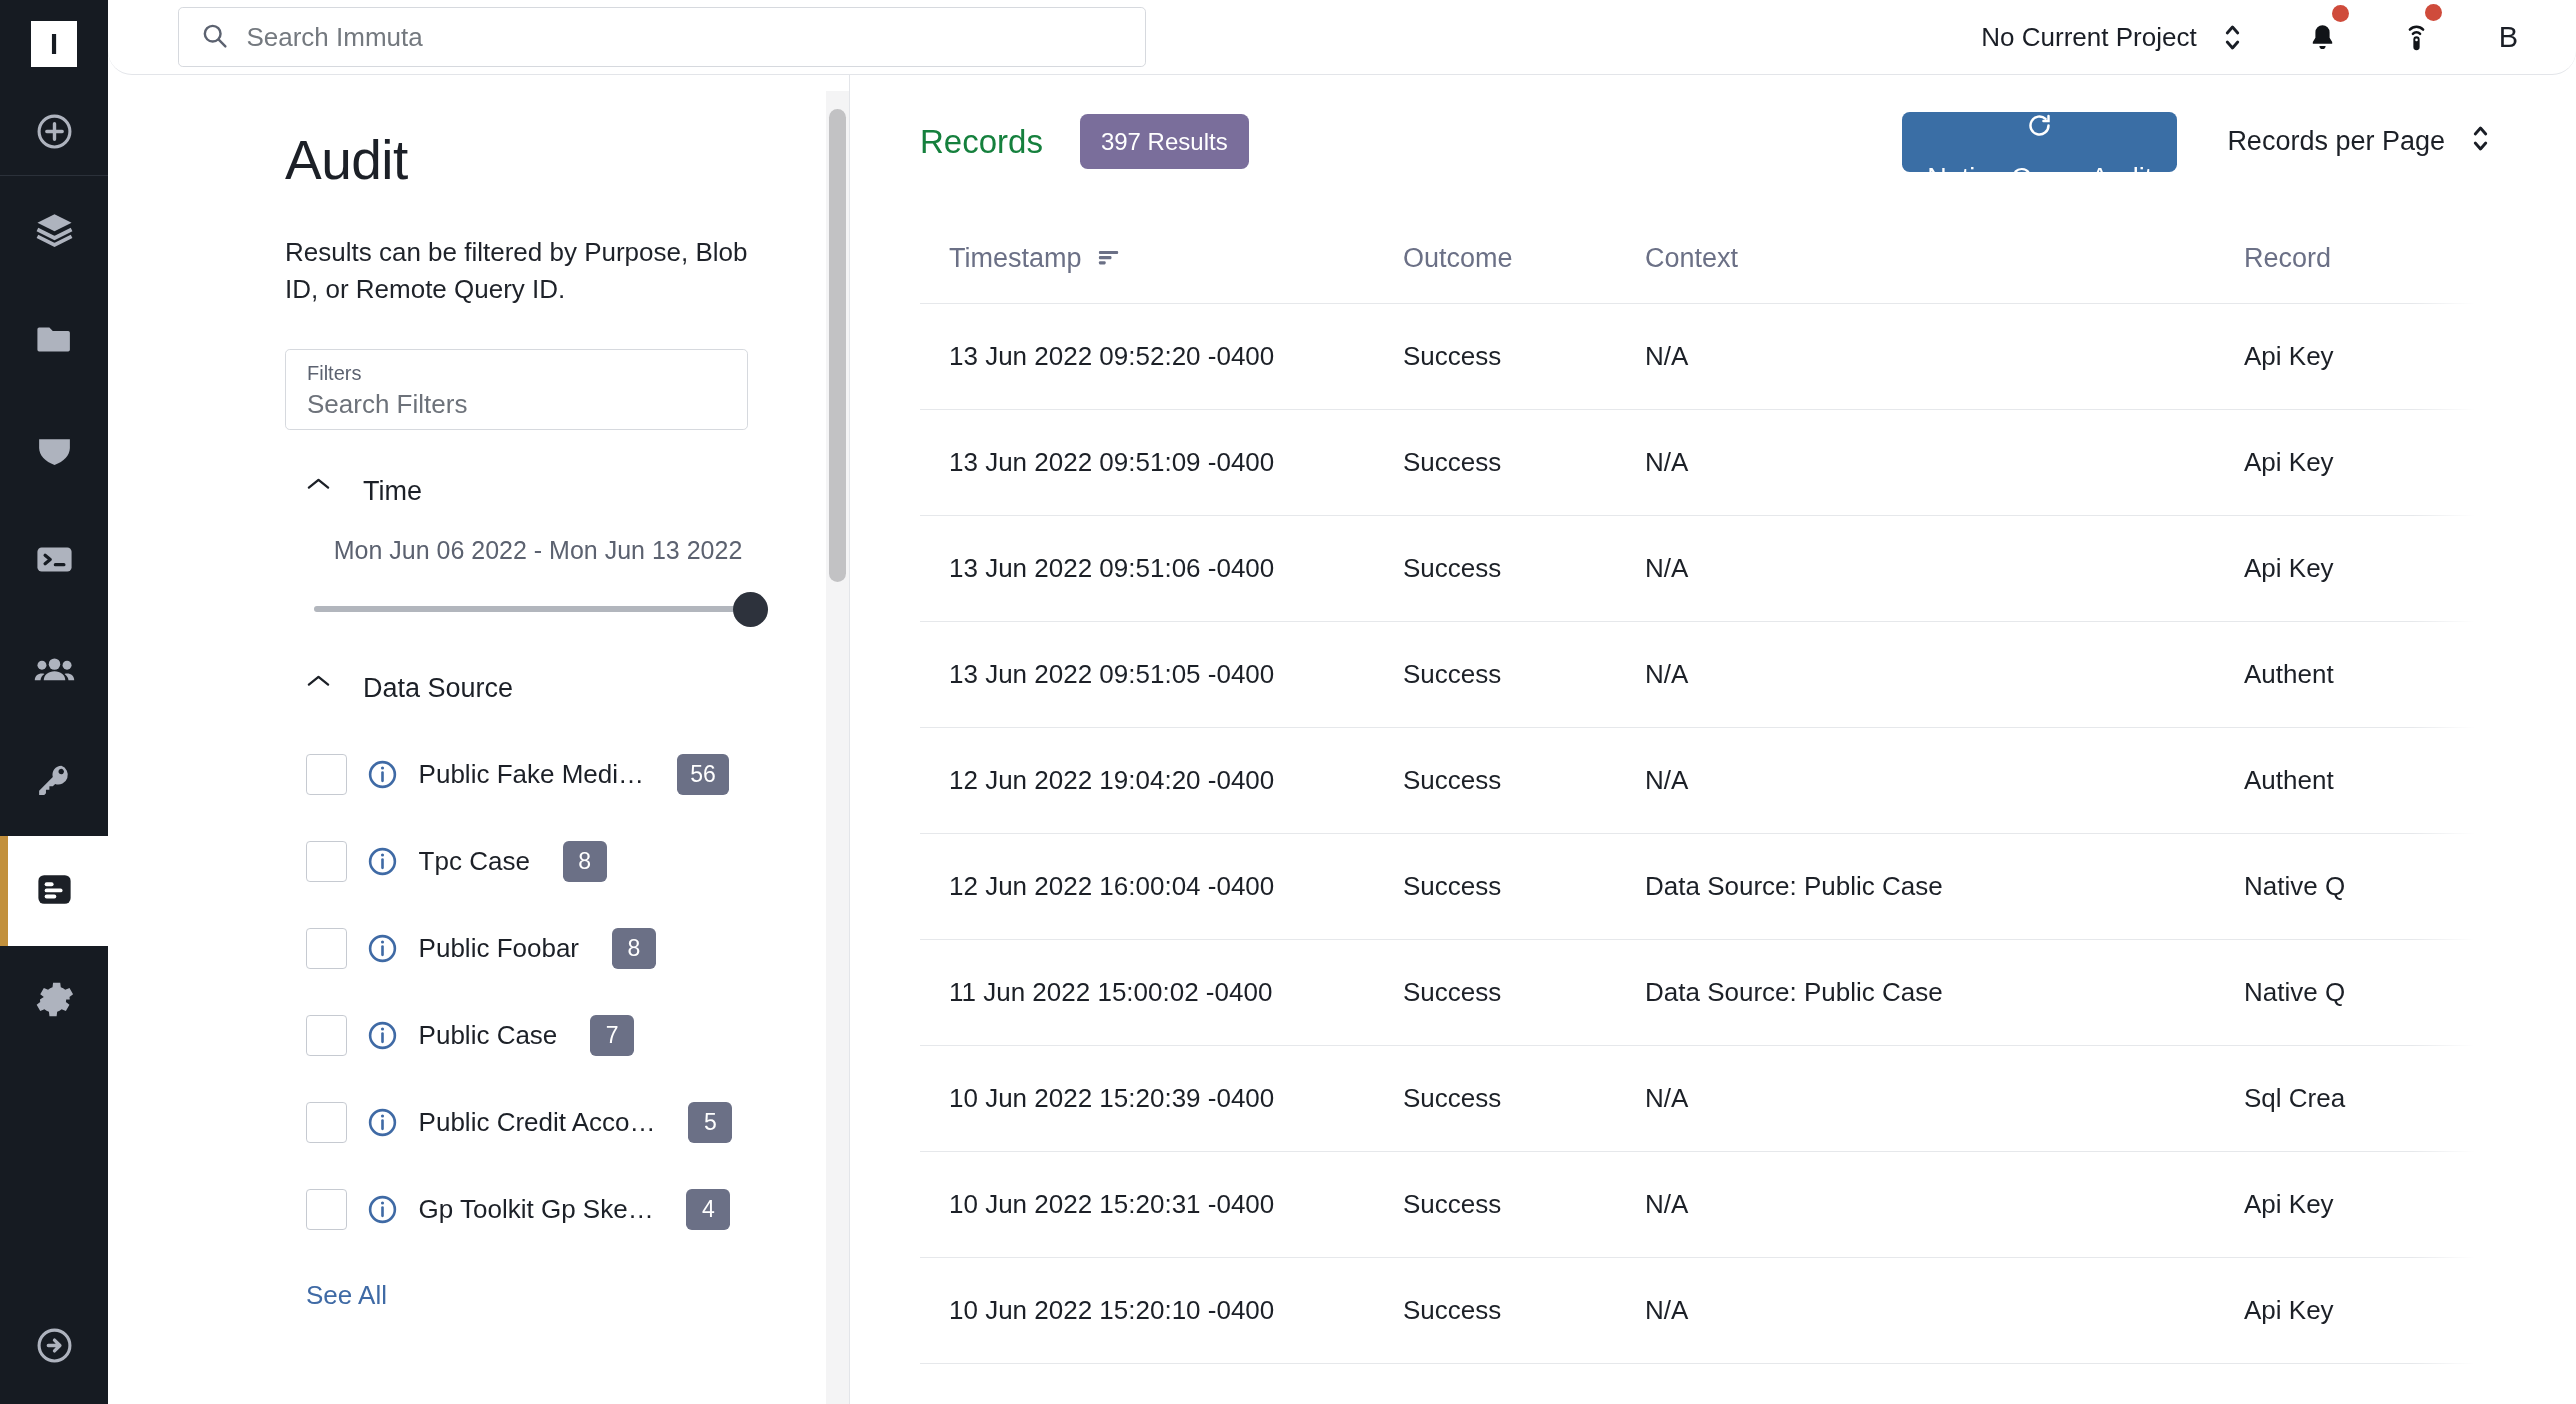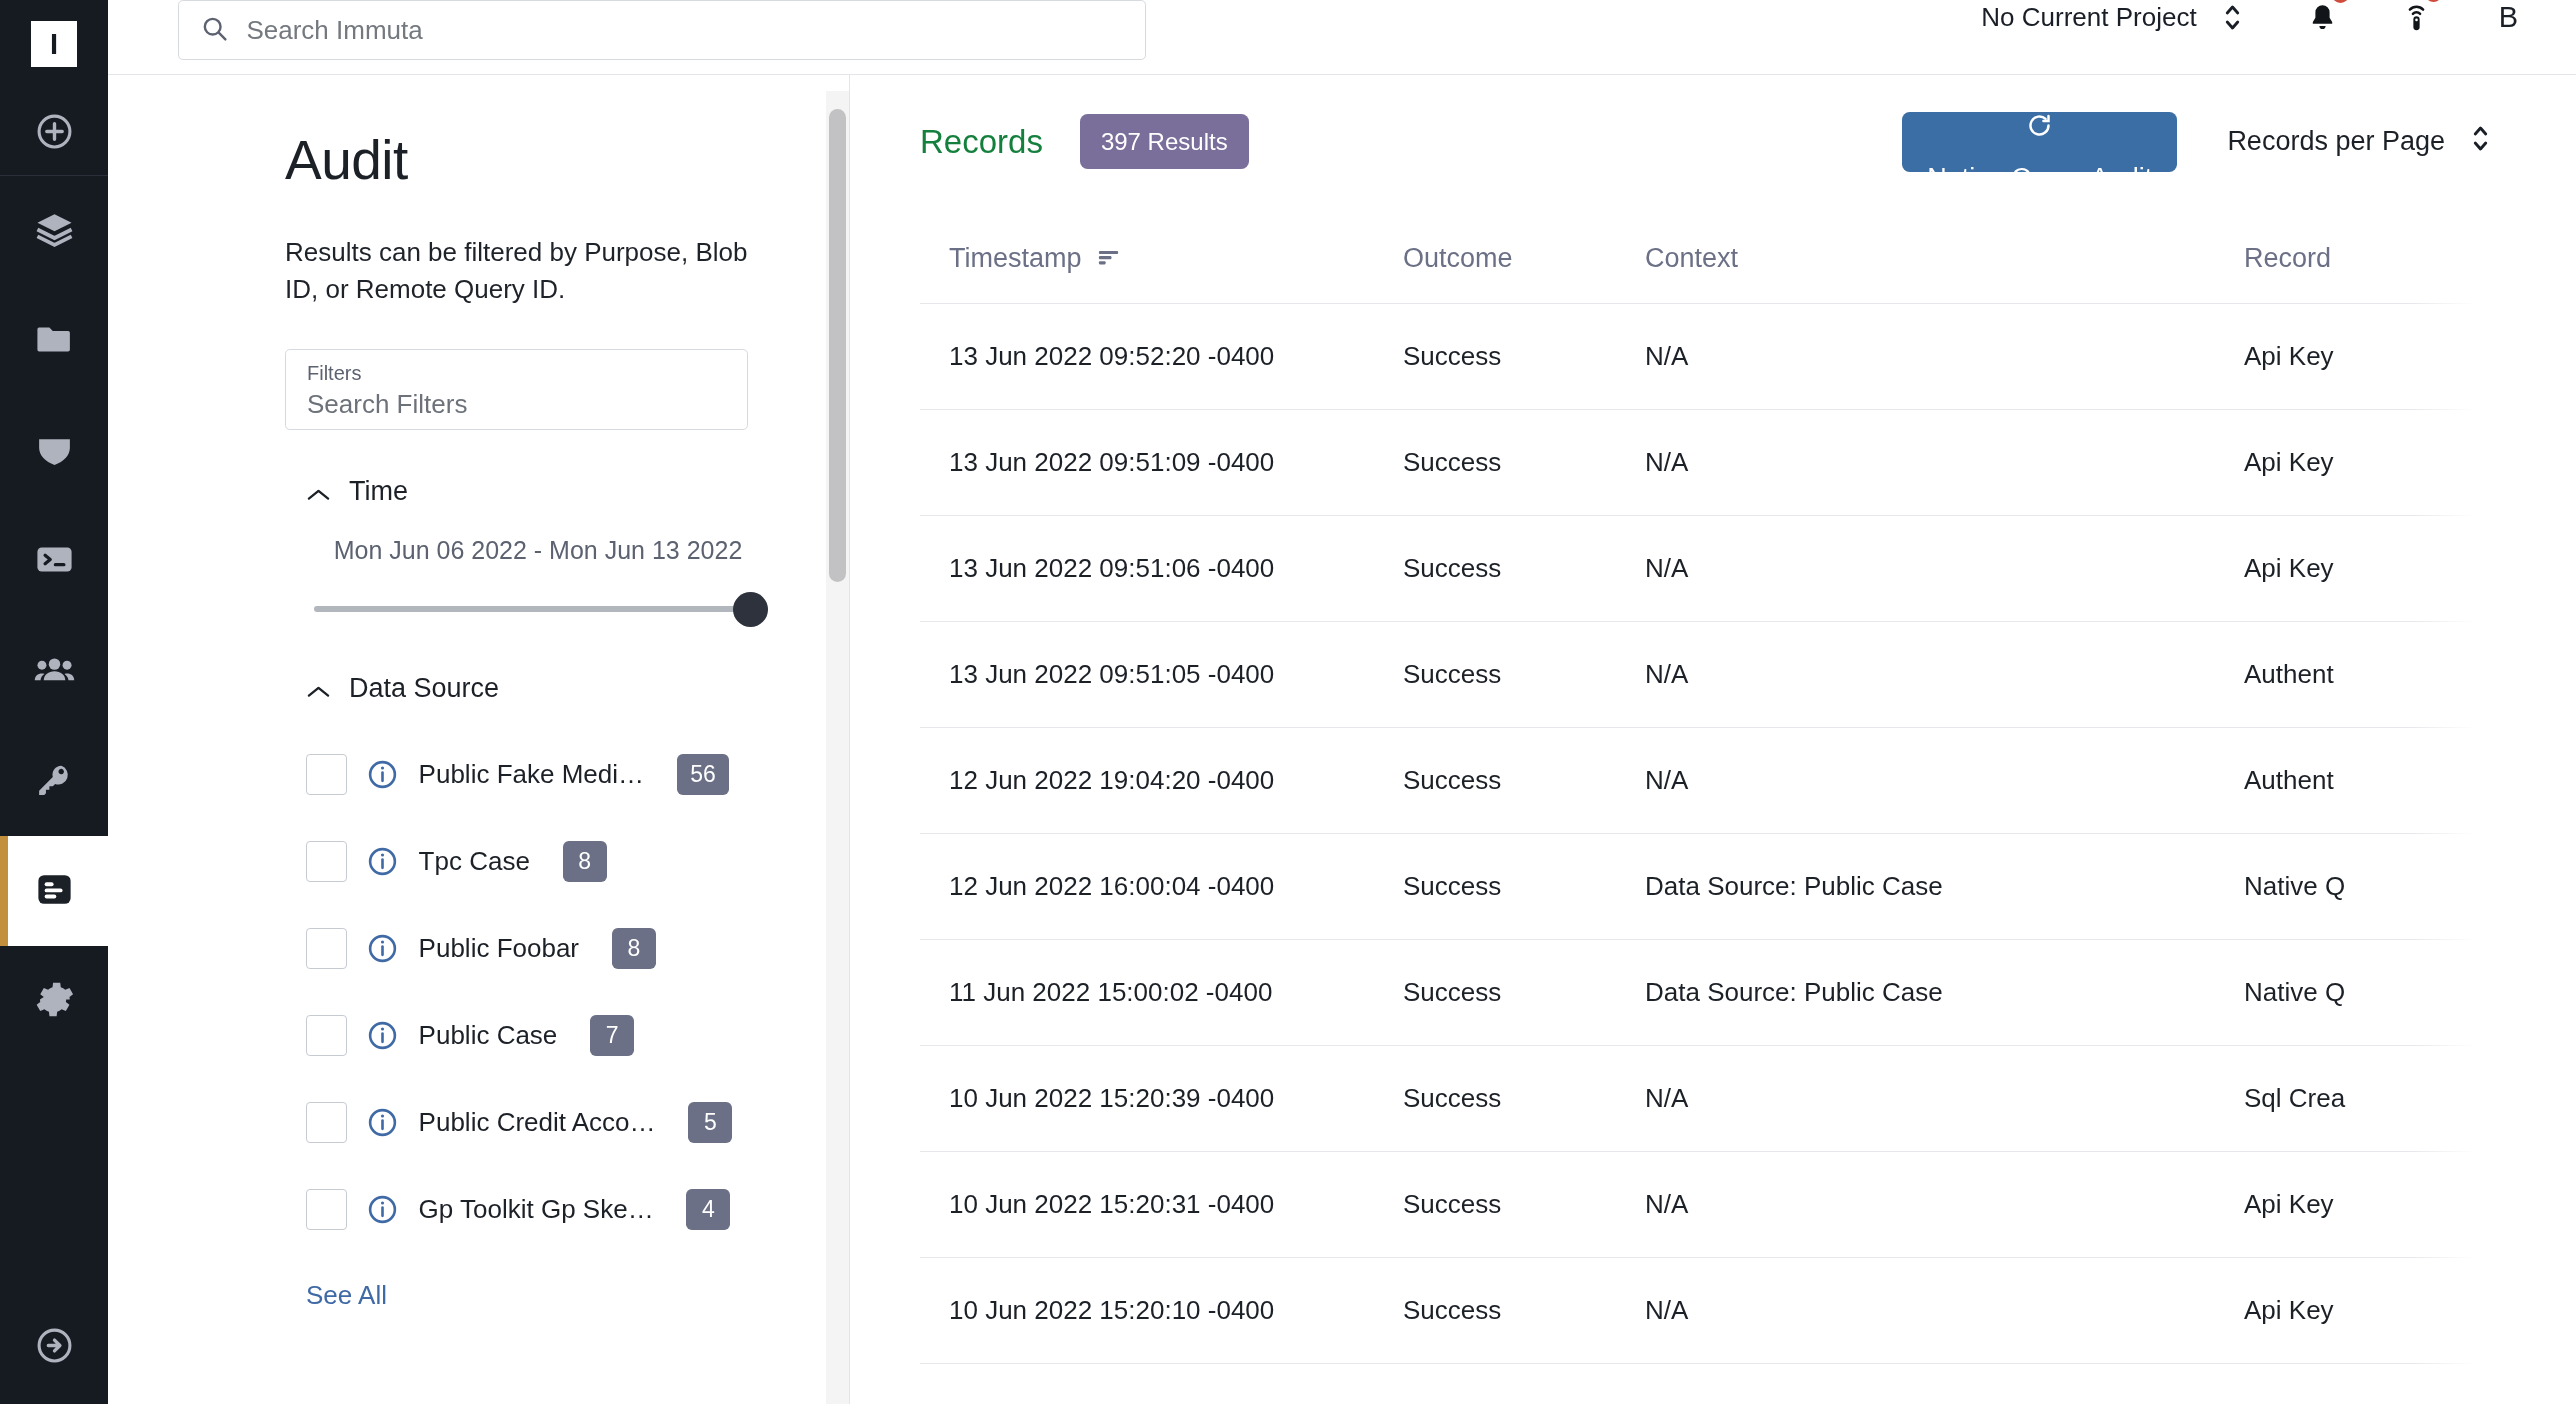--- a/index.html
+++ b/index.html
@@ -49,23 +49,24 @@
   .rail-bottom { width: 108px; height: 116px; display:flex; align-items:center; justify-content:center; }
   .ricon { display: block; }
 
   
   .main { flex: 1 1 auto; display: flex; flex-direction: column; min-width: 0; }
 
   
   .topbar {
     height: 75px; flex: 0 0 75px;
     border-bottom: 1px solid #e3e5e9;
-    display: flex; align-items: flex-start;
+    display: flex; align-items: center;
     padding: 0 0 0 70px;
     background: #fff;
+    border-radius: 24px;
   }
   .search-box {
     width: 968px; height: 60px;
     border: 1px solid #d6d9de; border-radius: 4.8px;
     display: flex; align-items: center;
     padding: 0 21px; gap: 17.4px;
     background: #fff;
   }
   .search-input {
     border: 0; outline: 0; background: transparent;
@@ -115,21 +116,21 @@
     margin-top: 41px;
     width: 463px; height: 81px;
     border: 1px solid #d6d9de; border-radius: 4.8px;
     padding: 11.6px 21px;
   }
   .filters-field .lbl { font-size: 20px; color: #5c6270; line-height: 1.25; }
   .filters-field .val { font-size: 26px; color: #6d727a; line-height: 1.3; margin-top: 1.9px; }
 
   .section { margin-top: 46px; }
   .section-head {
-    display: flex; align-items: flex-end; gap: 18px;
+    display: flex; align-items: flex-start; gap: 32px;
     padding-left: 21px;
   }
   .section-title { font-size: 27px; color: #1c2027; }
   .chev { display:block; }
 
   .time-range {
     margin-top: 29px;
     font-size: 25px; color: #5c6270;
     text-align: center;
     width: 464px; margin-left: 21px;

